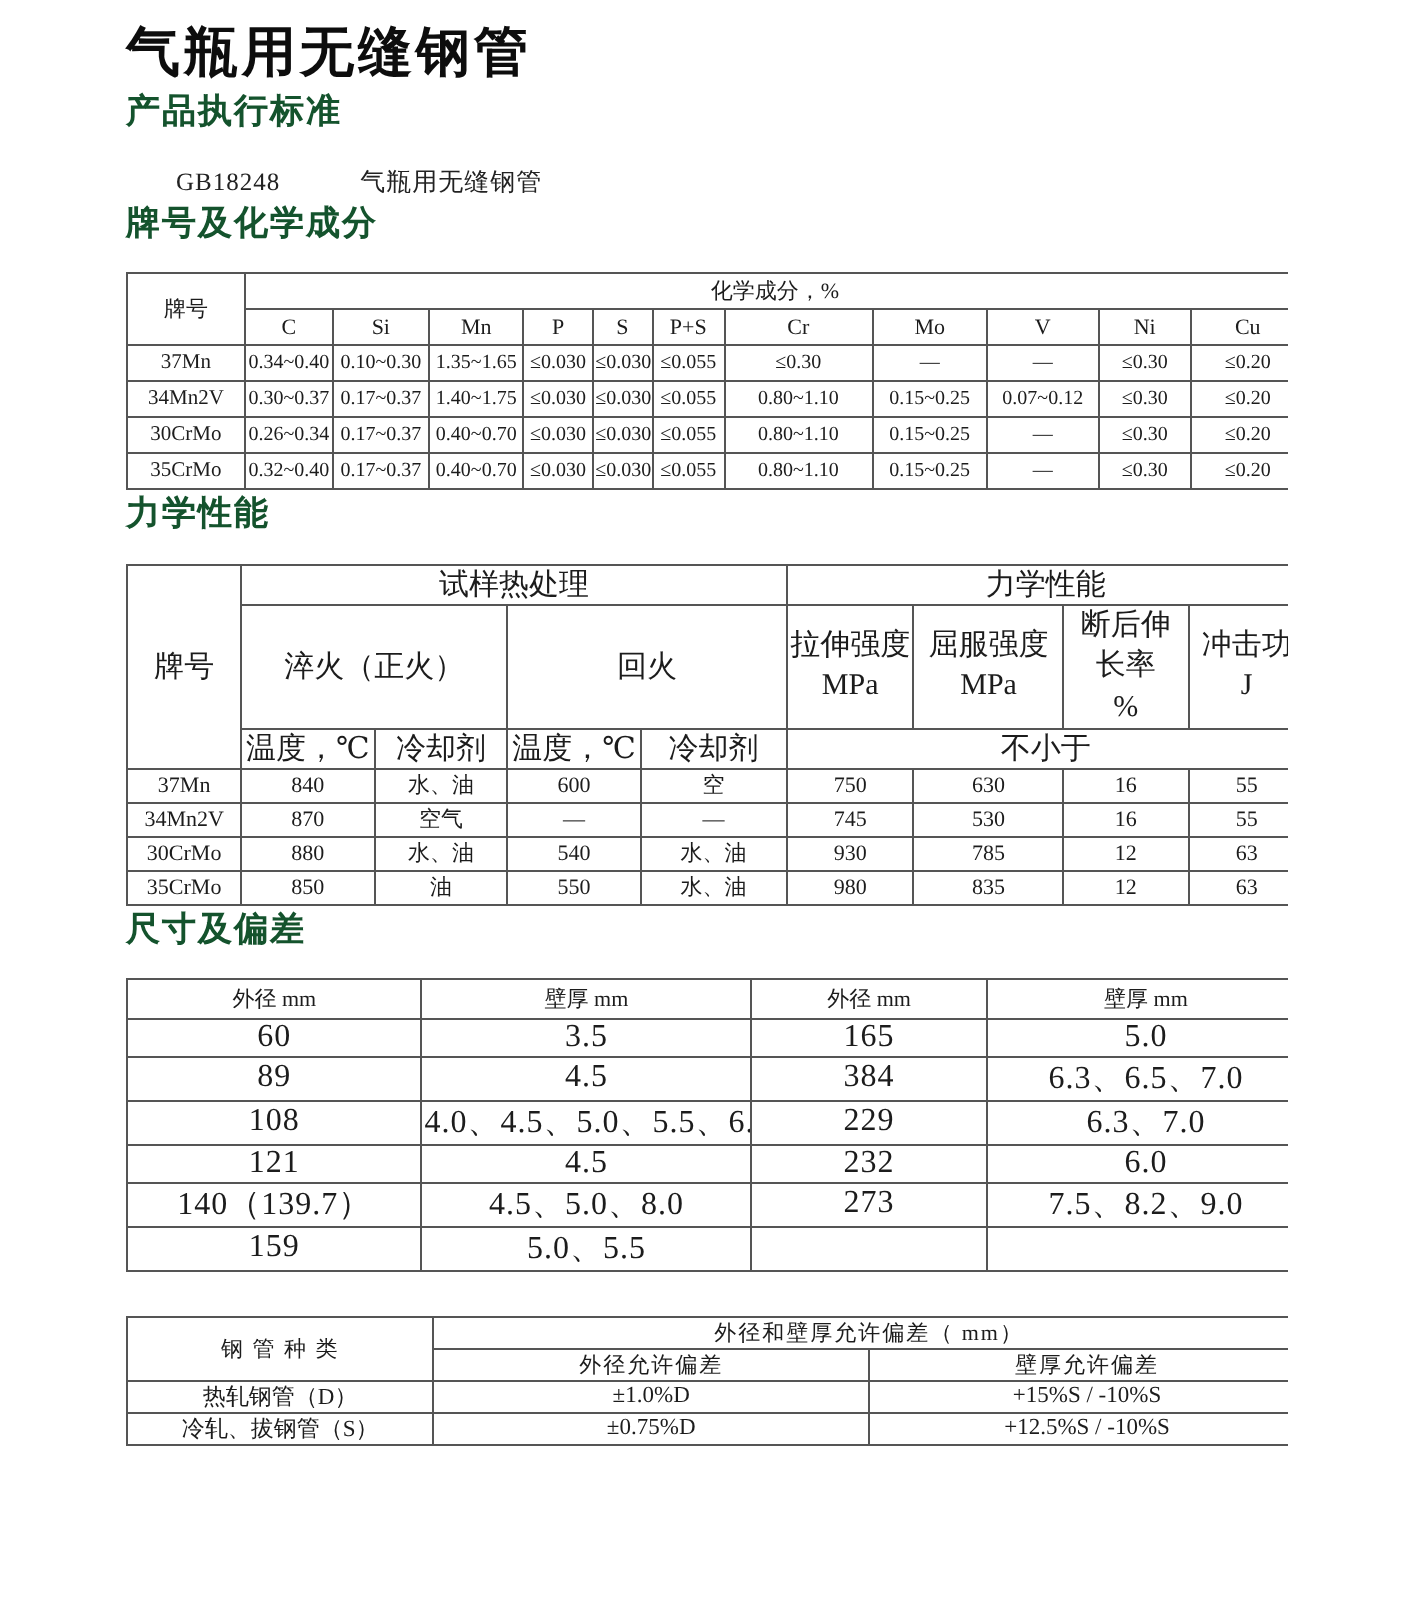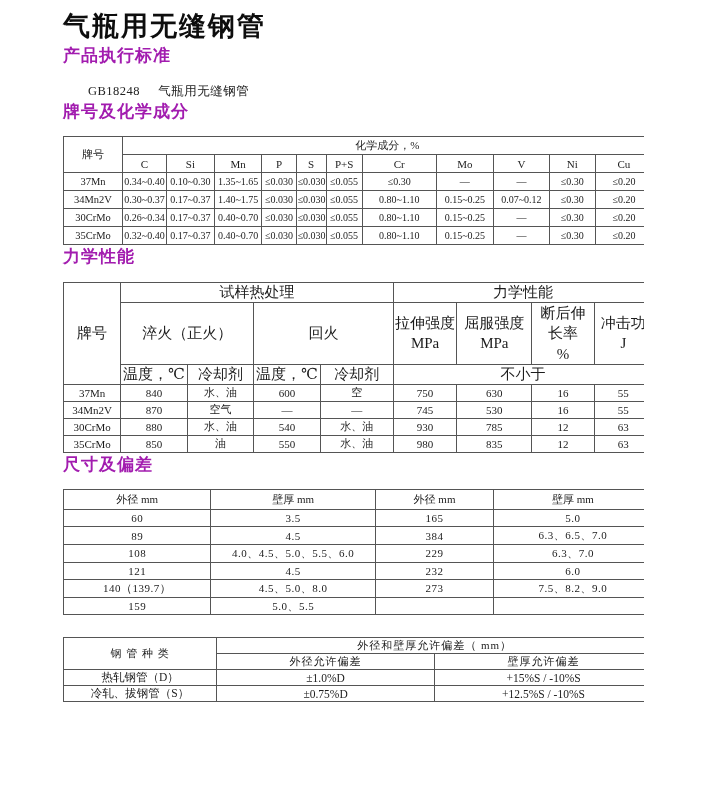--- a/index.html
+++ b/index.html
@@ -17,31 +17,31 @@
     font-size:27px;
     font-weight:700;
     letter-spacing:2px;
     color:#0d0d0d;
   }
   h2.sec{
     margin:0;
     font-size:17px;
     font-weight:700;
     letter-spacing:1px;
-    color:#a21caf;
+    color:#14532d;
   }
   .sec-standard{margin-top:26px;}
   .std-line{
     margin-top:16px;
     margin-left:25px;
     font-size:12.5px;
     color:#222;
     letter-spacing:.5px;
   }
-  .std-line .code{margin-right:18px;}
+  .std-line .code{margin-right:40px;}
   .sec-chem{margin-top:43px;}
   .sec-mech{margin-top:25px;}
   .sec-dim{margin-top:15px;}
 
   table.t{
     border-collapse:collapse;
     table-layout:fixed;
     width:590px;
     margin-top:13px;
     color:#1c1c1c;
@@ -63,21 +63,21 @@
 
   
   table.mech{margin-top:14px;}
   table.mech th{font-size:15px;height:16px;}
   table.mech th.two-line{white-space:pre-line;height:34px;line-height:1.35;text-align:center;}
   table.mech td{font-size:11px;height:16px;}
 
   
   table.dim{margin-top:13px;}
   table.dim th{font-size:11px;height:19px;}
-  table.dim td{font-size:11px;height:16.6px;letter-spacing:.5px;}
+  table.dim td{font-size:16px;height:16.6px;letter-spacing:.5px;}
 
   
   table.tol{margin-top:22px;}
   table.tol th{font-size:11px;height:15px;letter-spacing:1px;}
   table.tol td{font-size:11.5px;height:15px;}
 </style>
 </head>
 <body>
 
 <div class="page">

